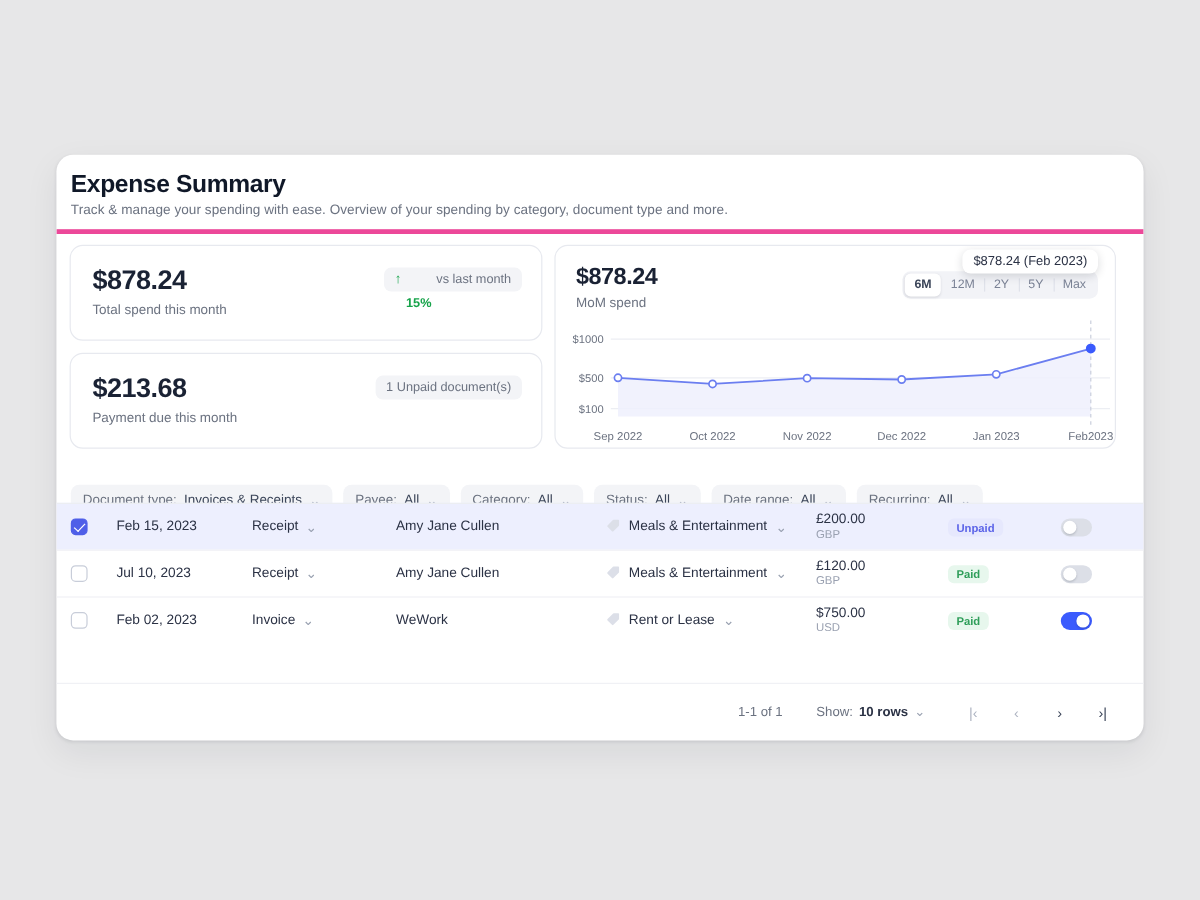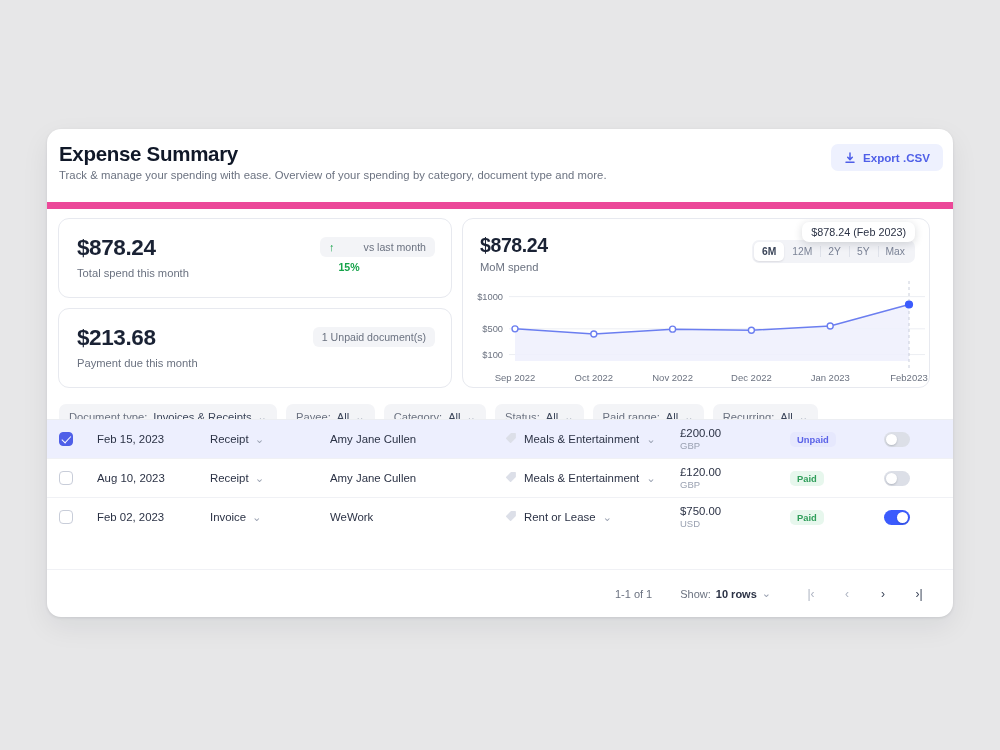--- a/index.html
+++ b/index.html
@@ -13,21 +13,21 @@
 
   .card {
     position: absolute; left: 47px; top: 129px;
     width: 906px; height: 488px;
     background: #ffffff; border-radius: 14px;
     box-shadow: 0 1px 3px rgba(16,24,40,.10), 0 10px 28px rgba(16,24,40,.07);
     overflow: hidden;
   }
 
   
-  .hdr { position: relative; height: 80px; border-bottom: 7px solid #ec4899; }
+  .hdr { position: relative; height: 66px; border-bottom: 4px solid #ec4899; }
   .hdr h1 {
     position: absolute; left: 12px; top: 13px;
     font-size: 20.5px; font-weight: 700; color: #101828; letter-spacing: -.3px;
   }
   .hdr .sub {
     position: absolute; left: 12px; top: 40px;
     font-size: 11.3px; color: #6b7280; letter-spacing: .05px;
   }
   .export-btn {
     position: absolute; right: 10px; top: 15px;
@@ -207,29 +207,20 @@
 </style>
 </head>
 <body>
 
 <div class="page">
   <div class="card">
 
     <div class="hdr">
       <h1>Expense Summary</h1>
       <div class="sub">Track &amp; manage your spending with ease. Overview of your spending by category, document type and more.</div>
-      <button class="export-btn">
-        <span>
-          <svg width="12" height="12" viewBox="0 0 12 12" fill="none">
-            <path d="M6 1v6M6 7.6L3.7 5.3M6 7.6l2.3-2.3" stroke="#4f5fe8" stroke-width="1.5" stroke-linecap="round" stroke-linejoin="round"></path>
-            <path d="M2 10.3h8" stroke="#4f5fe8" stroke-width="1.5" stroke-linecap="round"></path>
-          </svg>
-        </span>
-        <span>Export .CSV</span>
-      </button>
     </div>
 
     <div class="top">
 
       <div class="stat a">
         <div class="val">$878.24</div>
         <div class="lbl">Total spend this month</div>
         <div class="pill">
           <span class="up">↑</span>
           <span class="pct">15%</span>
@@ -302,21 +293,21 @@
         <span>Category:</span>
         <b>All</b>
         <span class="chev">⌄</span>
       </div>
       <div class="fchip">
         <span>Status:</span>
         <b>All</b>
         <span class="chev">⌄</span>
       </div>
       <div class="fchip">
-        <span>Paid range:</span>
+        <span>Date range:</span>
         <b>All</b>
         <span class="chev">⌄</span>
       </div>
       <div class="fchip">
         <span>Recurring:</span>
         <b>All</b>
         <span class="chev">⌄</span>
       </div>
     </div>
 
@@ -350,21 +341,21 @@
         </div>
         <div class="c-rec">
           <div class="tog"></div>
         </div>
       </div>
 
       <div class="trow">
         <div class="c-chk">
           <div class="box"></div>
         </div>
-        <div class="c-date">Aug 10, 2023</div>
+        <div class="c-date">Jul 10, 2023</div>
         <div class="c-type">
           <span>Receipt</span>
           <span class="chev">⌄</span>
         </div>
         <div class="c-payee">Amy Jane Cullen</div>
         <div class="c-cat">
           <span class="tagicon">
             <svg width="12" height="12" viewBox="0 0 14 14" fill="none">
               <path d="M7.4 1.3H12a.7.7 0 01.7.7v4.6a1 1 0 01-.3.7l-5.2 5.2a1 1 0 01-1.4 0L1.5 8.2a1 1 0 010-1.4l5.2-5.2a1 1 0 01.7-.3z" fill="#dcdfe8"></path>
             </svg>

